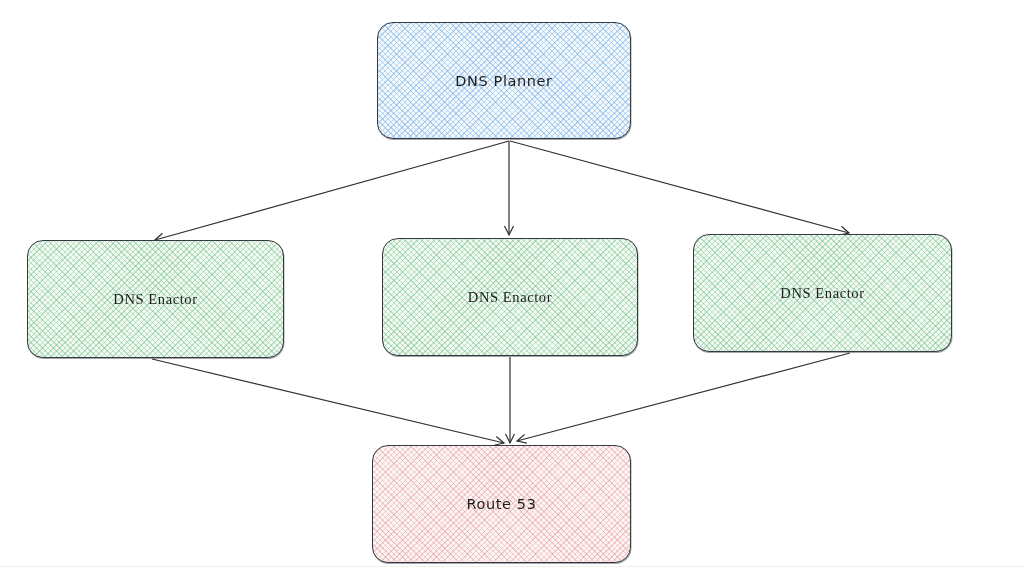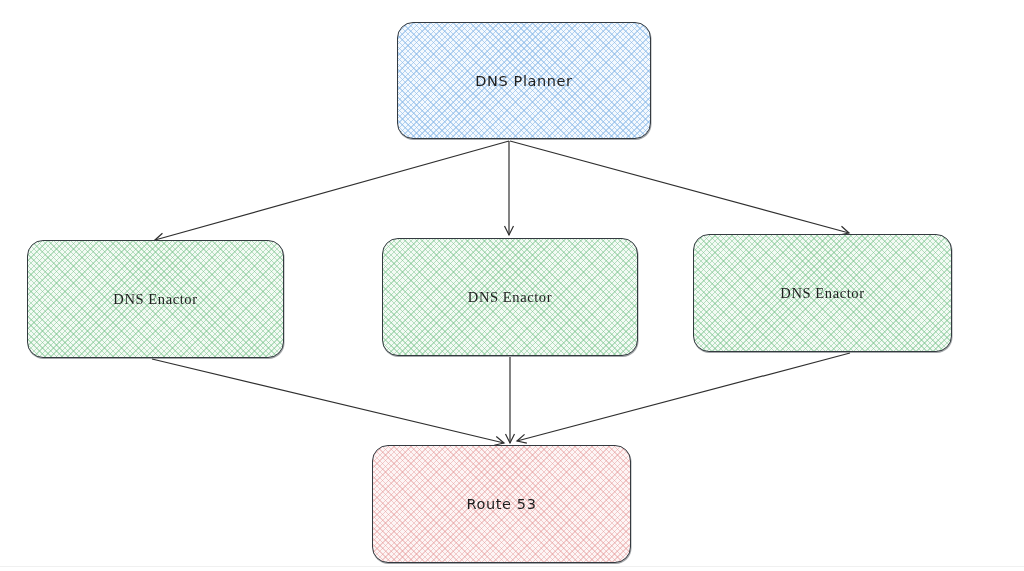--- a/index.html
+++ b/index.html
@@ -62,21 +62,21 @@
       repeating-linear-gradient(-45deg, rgba(110,190,130,0.45) 0 1px, transparent 1px 4px);
     font-family: Liberation Serif, serif;
   }
   .fill-red {
     background-color: #fdf5f5;
     background-image:
       repeating-linear-gradient(45deg,  rgba(225,140,140,0.40) 0 1px, transparent 1px 4px),
       repeating-linear-gradient(-45deg, rgba(225,140,140,0.40) 0 1px, transparent 1px 4px);
   }
   
-  #node-dns-planner   { left: 397px; top: 22px;  width: 254px; height: 117px; }
+  #node-dns-planner   { left: 377px; top: 22px;  width: 254px; height: 117px; }
   #node-dns-enactor-1 { left: 27px;  top: 240px; width: 257px; height: 118px; }
   #node-dns-enactor-2 { left: 382px; top: 238px; width: 256px; height: 118px; }
   #node-dns-enactor-3 { left: 693px; top: 234px; width: 259px; height: 118px; }
   #node-route-53      { left: 372px; top: 445px; width: 259px; height: 118px; }
   .edge-line {
     stroke: #2f2f2f;
     stroke-width: 1.2;
     fill: none;
   }
 </style>

